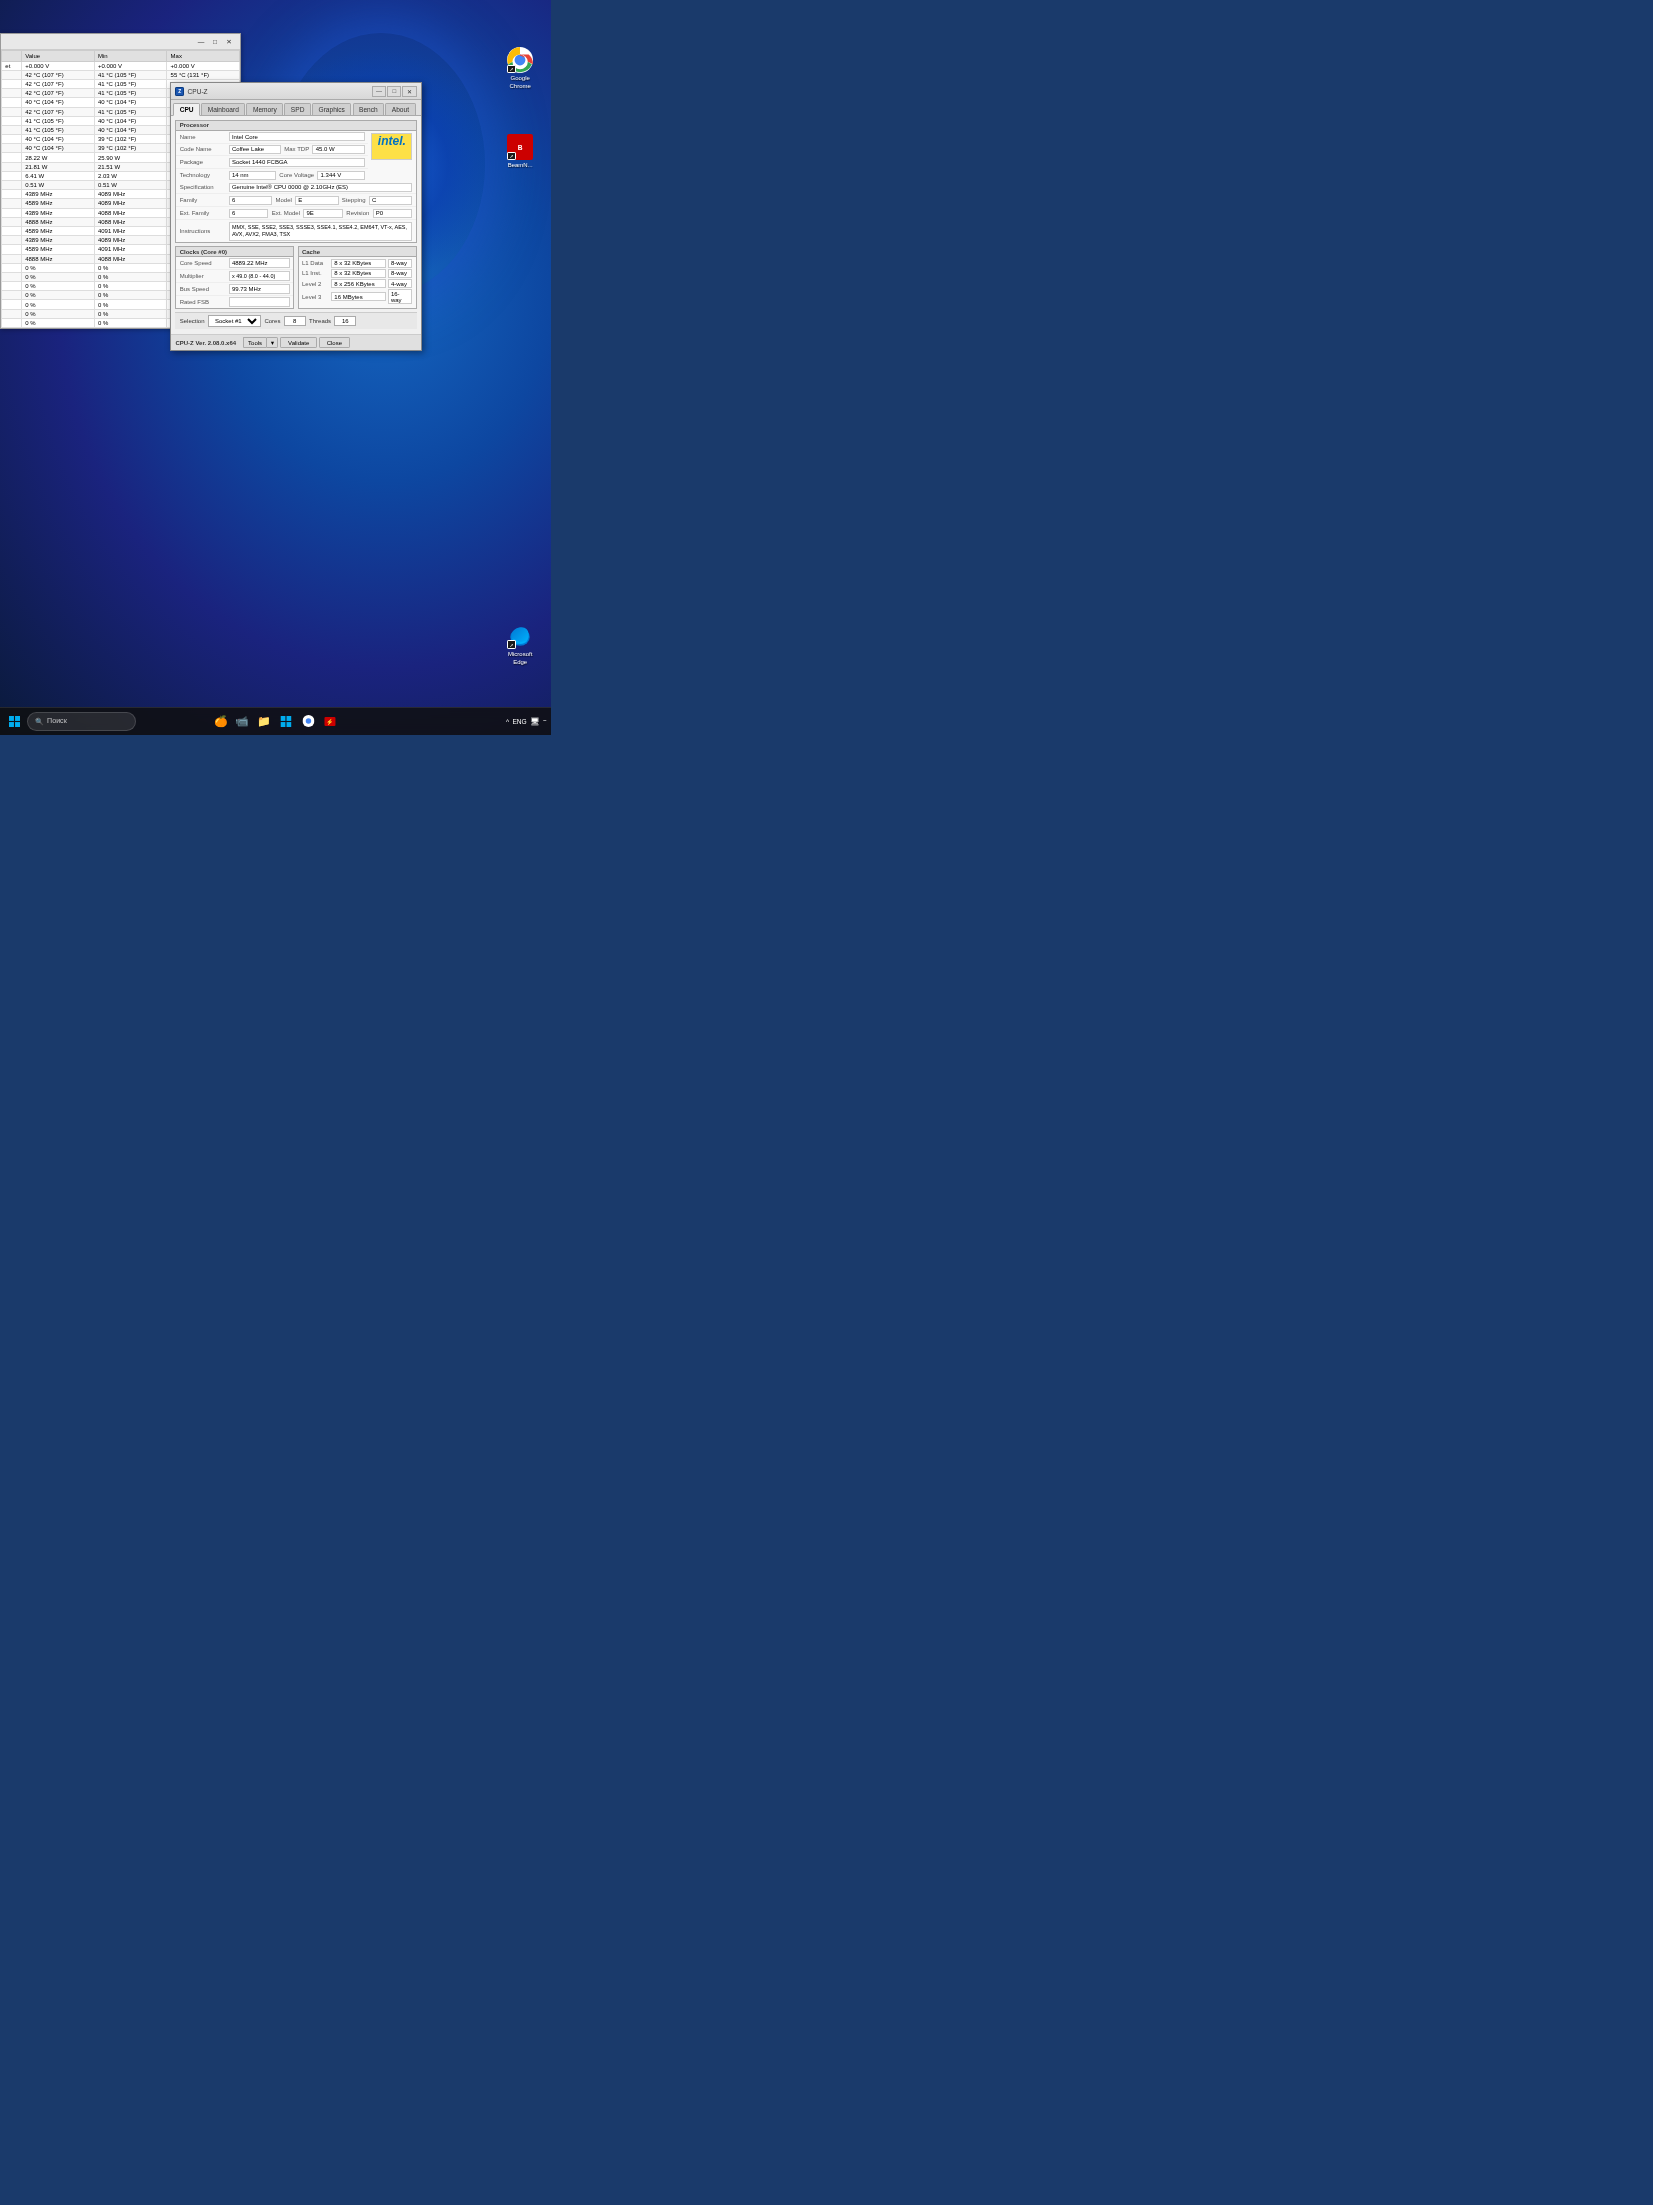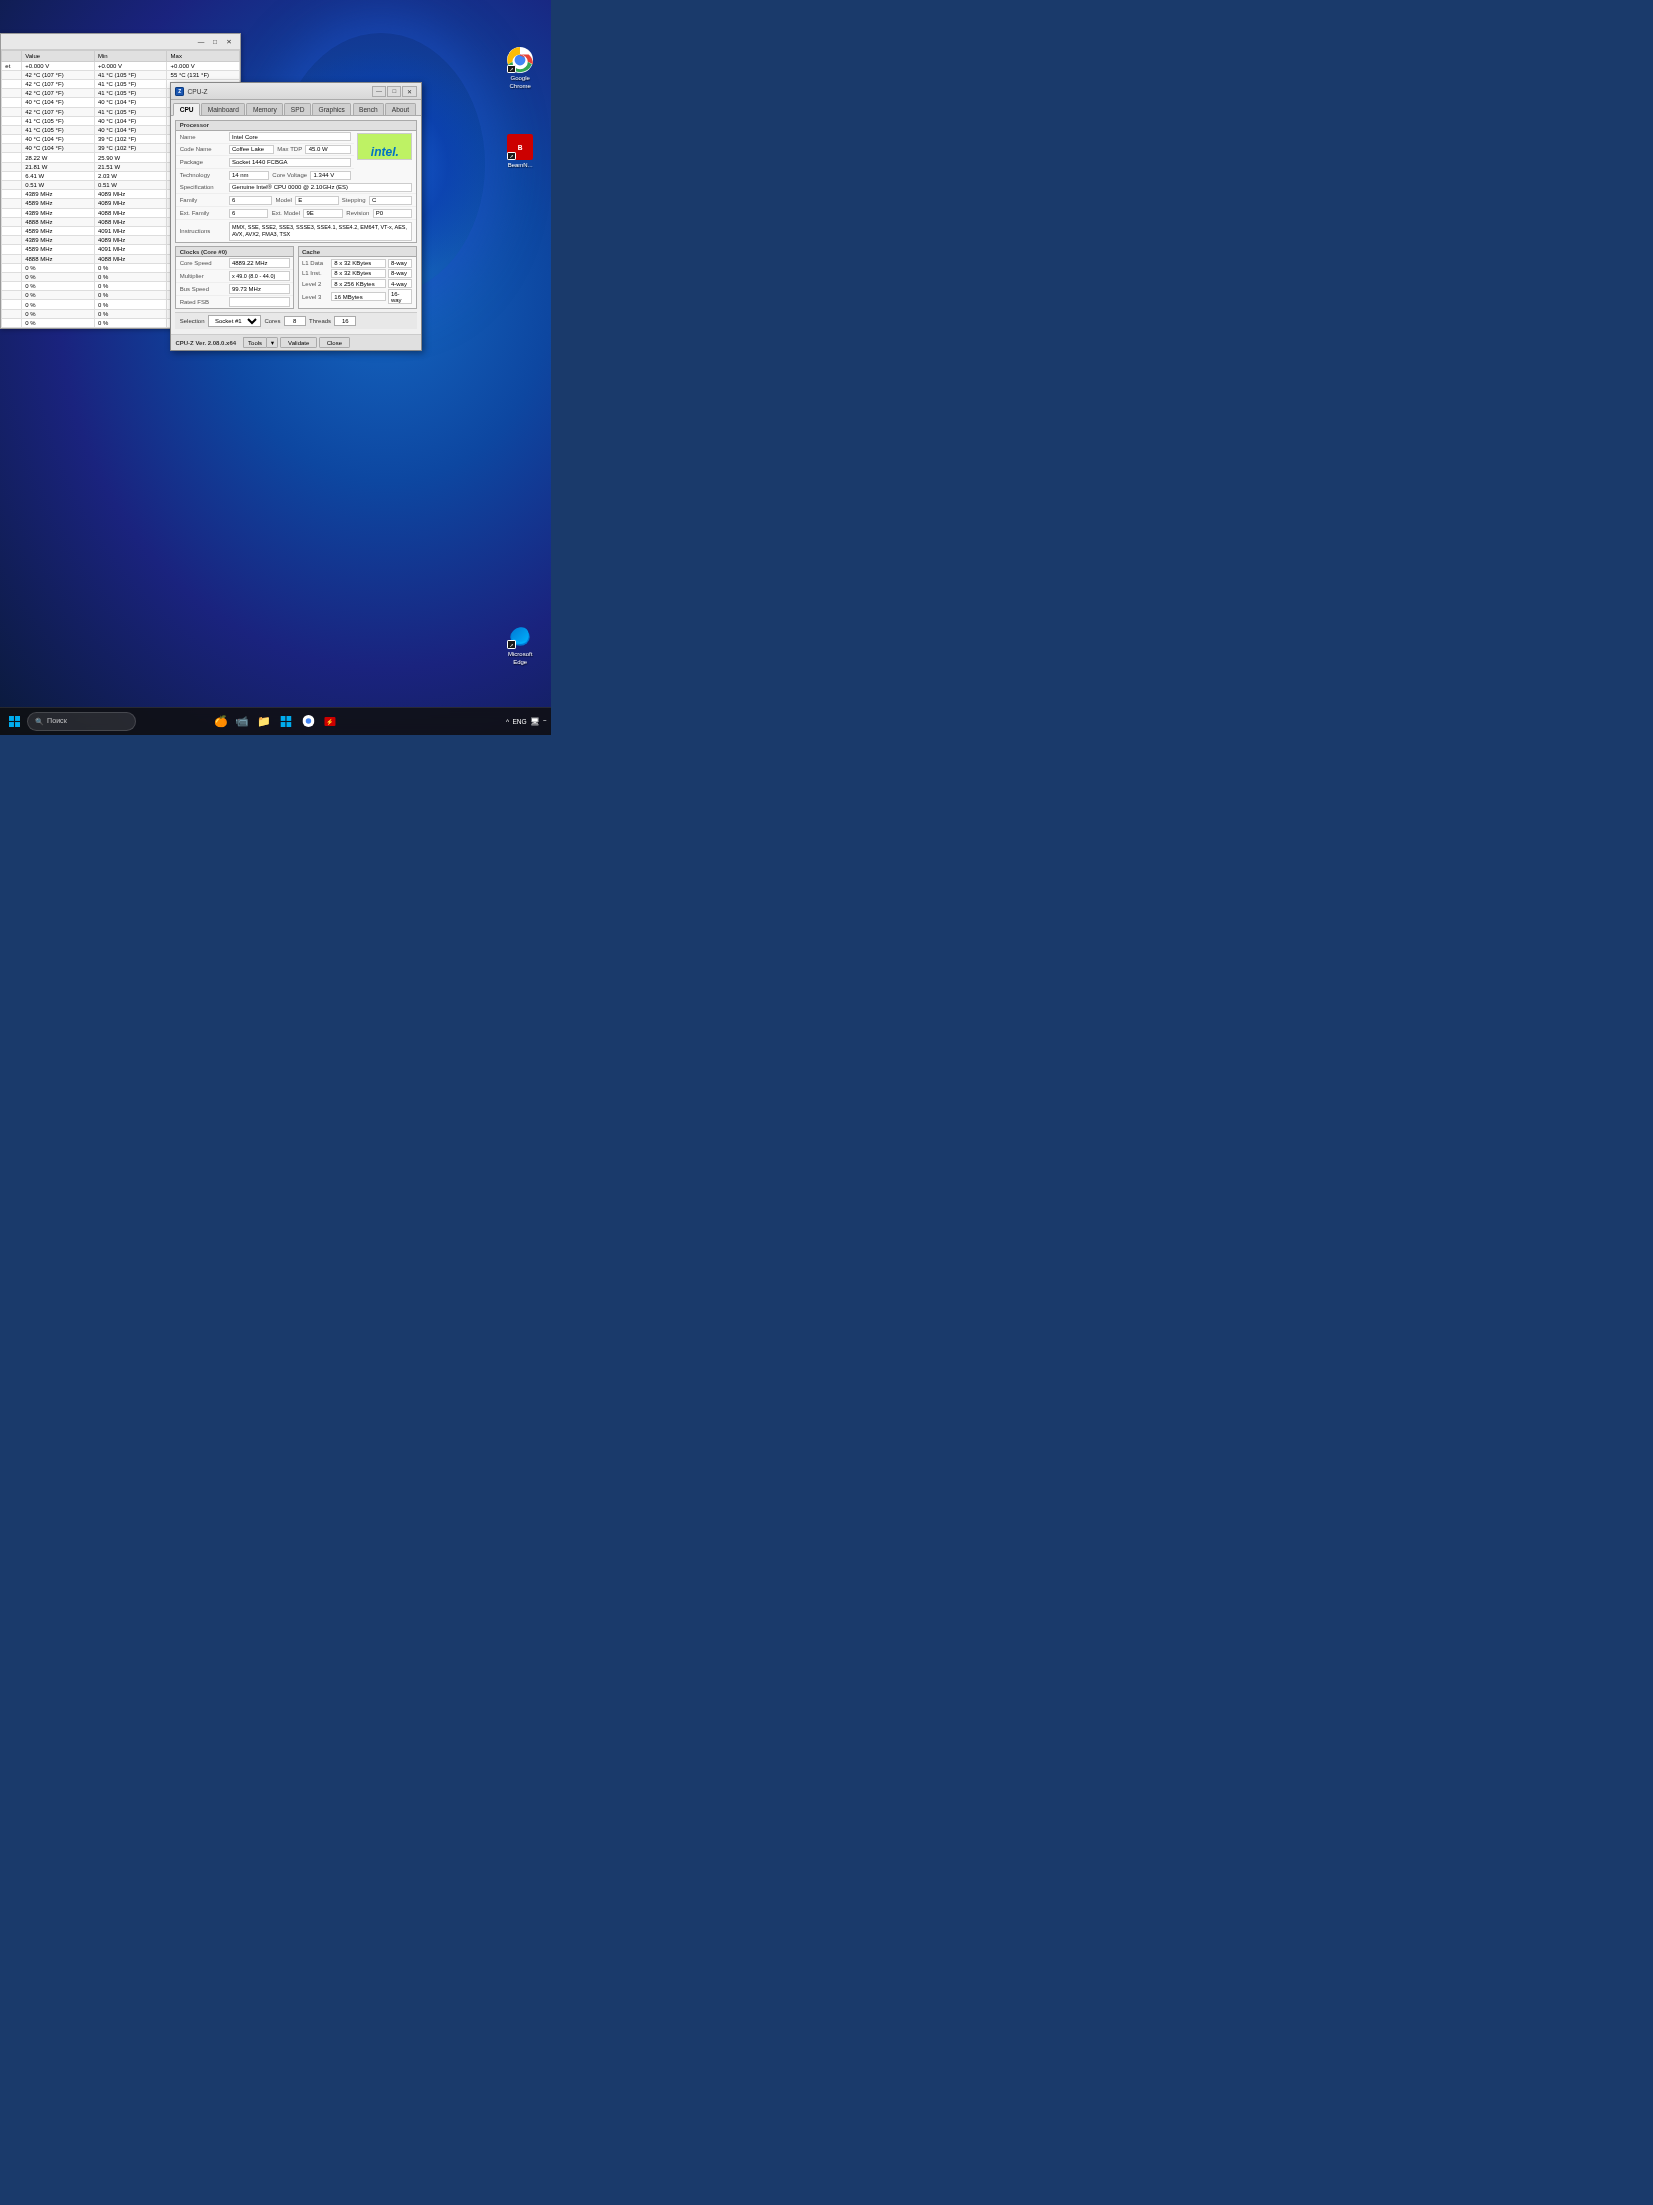--- a/index.html
+++ b/index.html
@@ -384,26 +384,26 @@
     }
 
     .cpuz-sub-label {
       font-size: 6px;
       color: #555;
       flex-shrink: 0;
     }
 
     
     .intel-logo-box {
-      width: 55px;
+      width: 41px;
       height: 27px;
       border: 0.5px solid #ccc;
-      background: #bef264;
-      display: flex;
-      align-items: flex-end;
+      background: #fde047;
+      display: flex;
+      align-items: flex-start;
       justify-content: center;
       margin: 2.2px 3.3px;
       flex-shrink: 0;
     }
 
     .intel-logo {
       font-family: 'Intel Clear', Arial, sans-serif;
       font-size: 12px;
       font-weight: bold;
       color: #0071c5;

